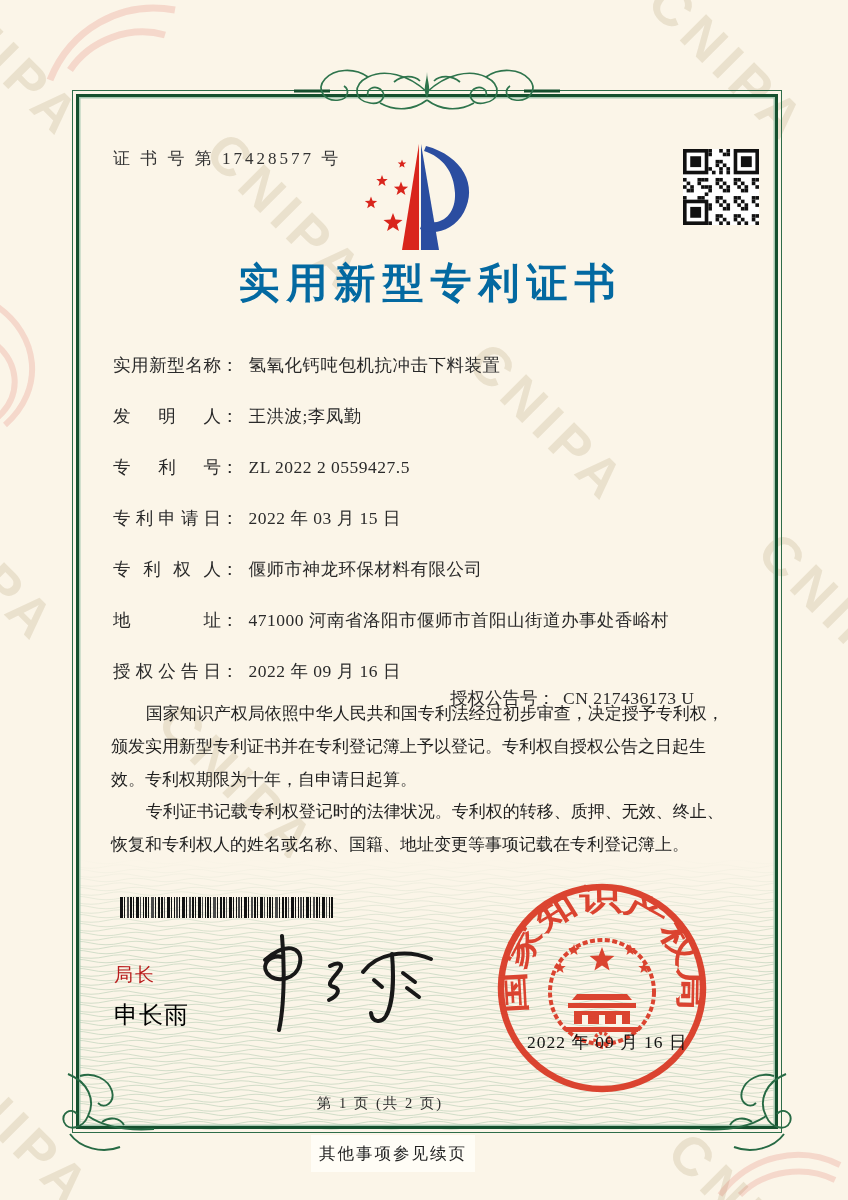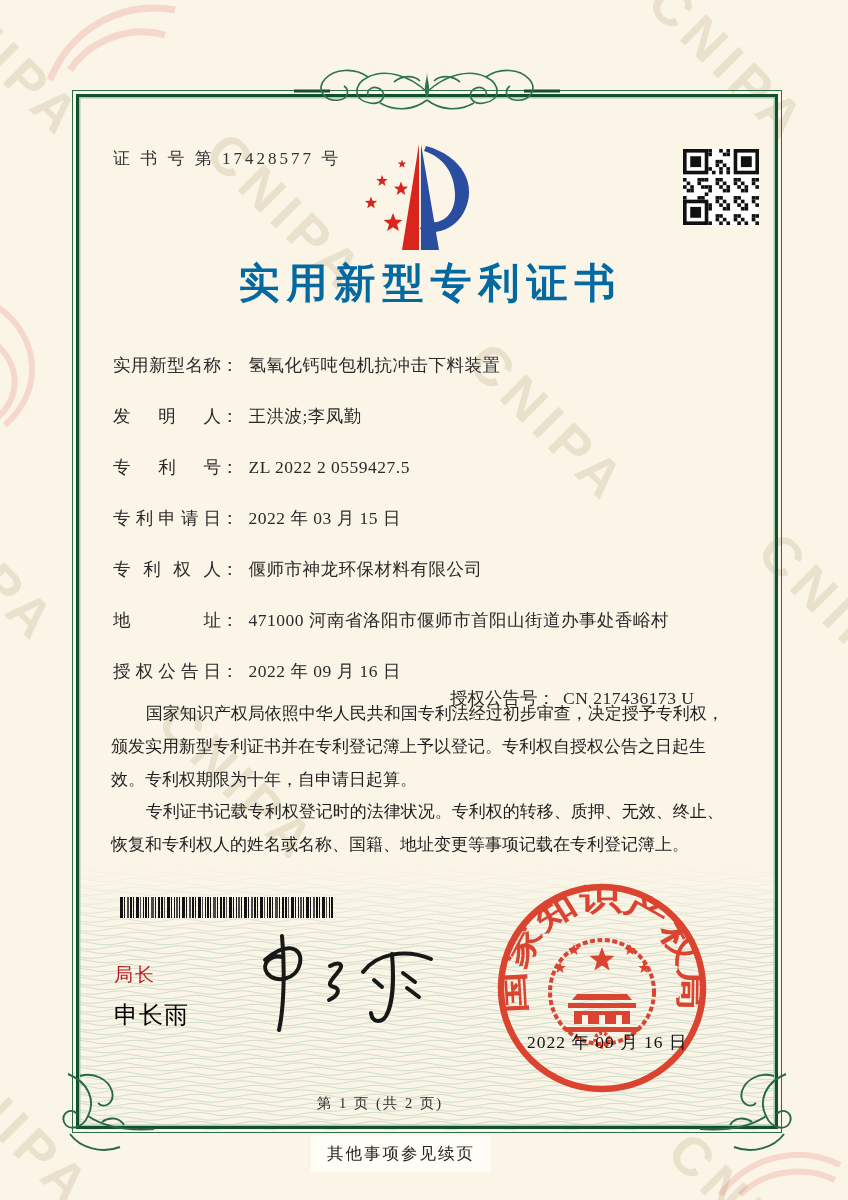--- a/index.html
+++ b/index.html
@@ -57,21 +57,21 @@
   .director-title{position:absolute;left:114px;top:962px;font-size:19px;letter-spacing:2px;color:#b91c1c;}
   .director-name{position:absolute;left:114px;top:999px;font-size:24px;letter-spacing:1px;color:#000000;}
   .signature{position:absolute;left:235px;top:928px;}
 
   .seal{position:absolute;left:494px;top:880px;mix-blend-mode:multiply;opacity:0.95;}
   .seal-date{position:absolute;left:527px;top:1030px;font-size:17.5px;letter-spacing:1px;color:#151515;z-index:6;}
 
   .page-footer{position:absolute;left:72px;top:1094px;width:616px;text-align:center;
     font-size:14.5px;letter-spacing:2px;color:#2f2f2f;}
 
-  .cont-note{position:absolute;left:311px;top:1135px;width:180px;height:37px;
+  .cont-note{position:absolute;left:311px;top:1135px;width:164px;height:37px;
     background:#fffdf6;display:flex;align-items:center;justify-content:center;
     font-size:16.5px;letter-spacing:2px;color:#222;}
 </style>
 </head>
 <body>
 
 <div class="page">
 
   <div class="wm-layer">
     <div class="wm" style="left:-45px;top:-35px;">CNIPA</div>

